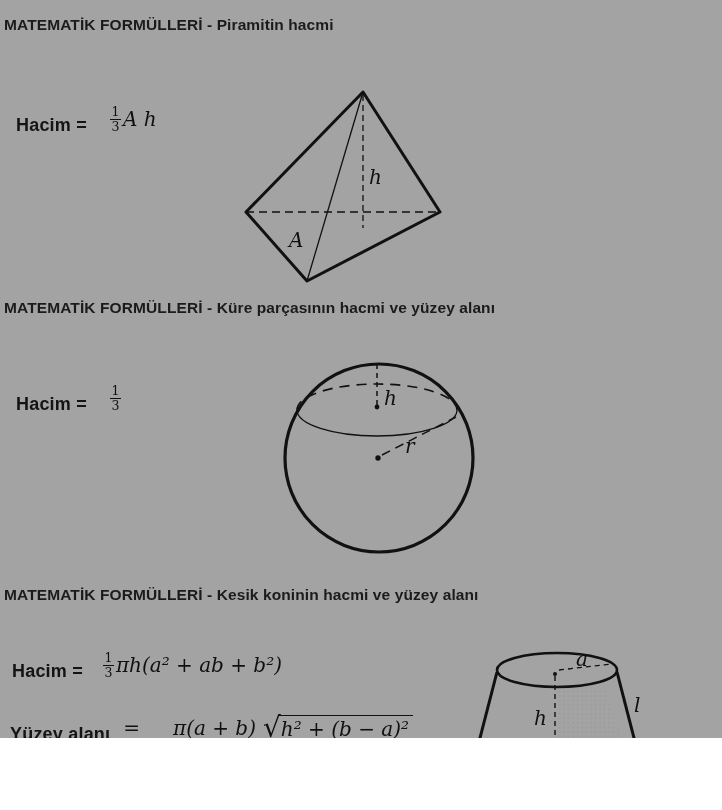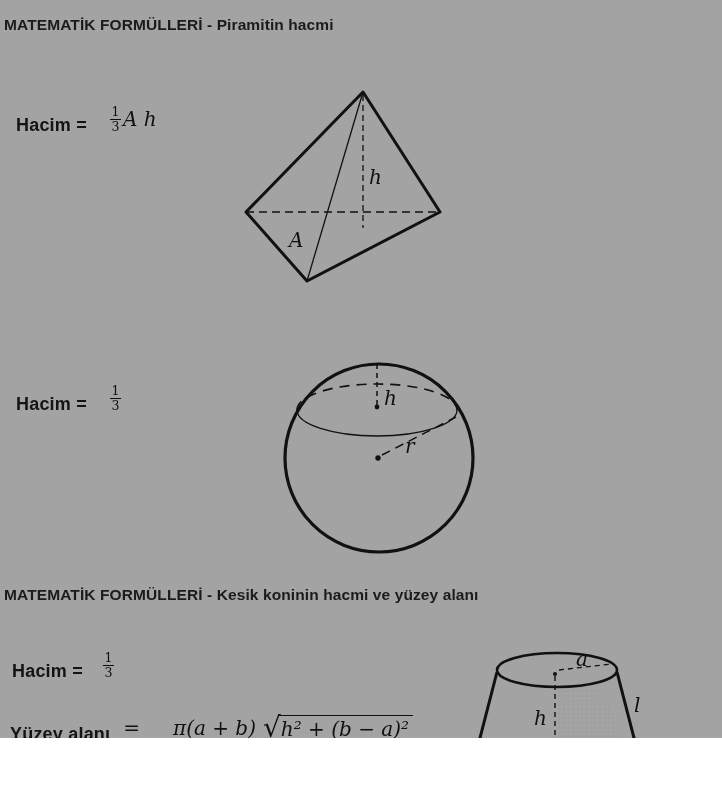--- a/index.html
+++ b/index.html
@@ -43,20 +43,21 @@
 
   <svg style="left:230px;top:80px" width="230" height="215" viewBox="0 0 230 215">
     <path d="M133 12 L16 132 L77 201 L210 132 Z" fill="none" stroke="#111" stroke-width="3" stroke-linejoin="round"></path>
     <path d="M133 12 L77 201" fill="none" stroke="#111" stroke-width="1.3"></path>
     <path d="M16 132 L210 132" fill="none" stroke="#111" stroke-width="1.3" stroke-dasharray="8 5"></path>
     <path d="M133 15 L133 148" fill="none" stroke="#111" stroke-width="1.3" stroke-dasharray="6 4"></path>
     <text x="139" y="104">h</text>
     <text x="59" y="167">A</text>
   </svg>
 
+  <div class="hdr" style="left:4px;top:299px">MATEMATİK FORMÜLLERİ - Küre parçasının hacmi ve yüzey alanı</div>
 
   <div class="line g2" style="left:16px;top:382px;height:32px">
     <span class="lbl">Hacim =</span>
     <span class="math">
       <span class="frac">
         <span class="num">1</span>
         <span class="den">3</span>
       </span>
     </span>
   </div>
@@ -76,20 +77,21 @@
 
   <div class="hdr" style="left:4px;top:586px">MATEMATİK FORMÜLLERİ - Kesik koninin hacmi ve yüzey alanı</div>
 
   <div class="line" style="left:12px;top:649px;height:32px;gap:20px">
     <span class="lbl">Hacim =</span>
     <span class="math">
       <span class="frac">
         <span class="num">1</span>
         <span class="den">3</span>
       </span>
+      <span>πh(a² + ab + b²)</span>
     </span>
   </div>
 
   <div class="line" style="left:10px;top:711px;height:34px;gap:13px">
     <span class="lbl">Yüzey alanı</span>
     <span class="eqs">=</span>
     <span class="math" style="margin-left:20px">
       <span>π(a + b)</span>
       <span class="sqrt" style="margin-left:7px">
         <span class="sign">√</span>

